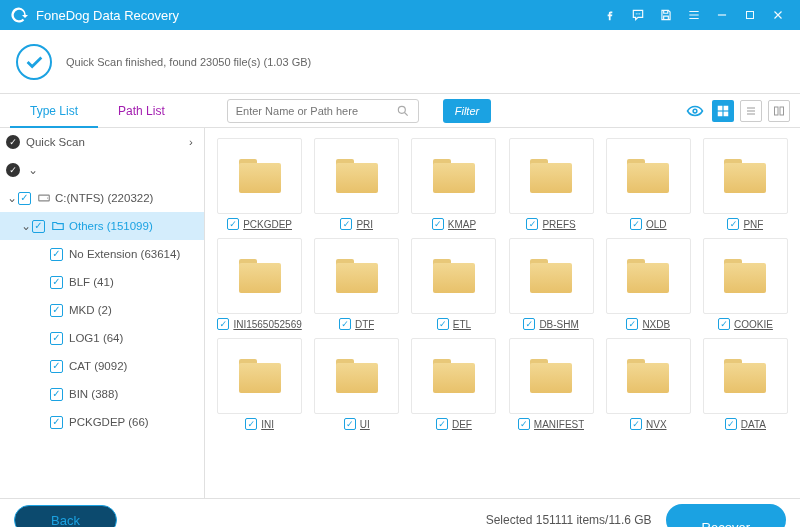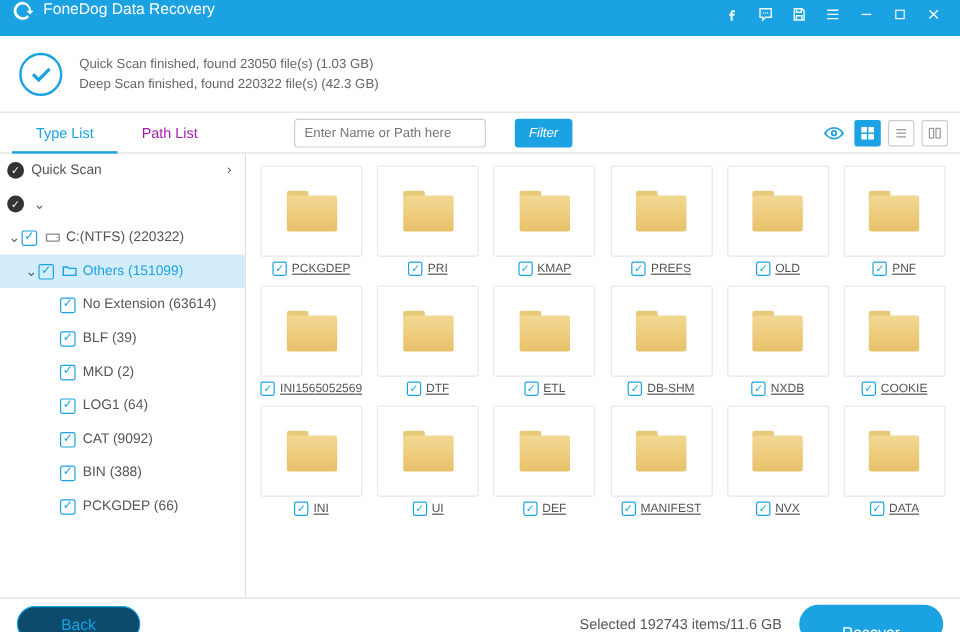--- a/index.html
+++ b/index.html
@@ -1,28 +1,28 @@
 <!DOCTYPE html>
 <html><head>
 <meta charset="utf-8">
 <style>
 * { margin:0; padding:0; box-sizing:border-box; font-family:"Segoe UI",Arial,sans-serif; }
 body { width:800px; height:527px; background:#fff; overflow:hidden; font-size:12px; color:#555; }
-.titlebar { height:30px; background:#1ba2e2; color:#fff; display:flex; align-items:flex-start; padding:0 10px; }
+.titlebar { height:30px; background:#1ba2e2; color:#fff; display:flex; align-items:center; padding:0 10px; }
 .titlebar .logo { width:18px; height:18px; margin-right:8px; display:flex; align-items:center; justify-content:center; }
 .titlebar .title { flex:1; font-size:13px; }
 .titlebar .tbtn { width:24px; height:24px; display:flex; align-items:center; justify-content:center; cursor:pointer; margin-left:4px; opacity:0.95; }
 .scanbar { height:64px; display:flex; align-items:center; padding:0 16px; border-bottom:1px solid #e0e0e0; }
 .scan-circle { width:36px; height:36px; border:2px solid #1ba2e2; border-radius:50%; display:flex; align-items:center; justify-content:center; margin-right:14px; }
 .scan-lines div { font-size:11px; color:#666; line-height:16px; }
 .tabbar { height:34px; display:flex; align-items:center; border-bottom:1px solid #e0e0e0; padding:0 10px;gap:12px; }
 .tabs { display:flex; gap:0; }
 .tab { padding:0 20px; height:34px; line-height:34px; color:#a21caf; cursor:pointer; border-bottom:2px solid transparent; font-size:12px; }
 .tab.active { color:#1ba2e2; border-bottom:2px solid #1ba2e2; }
-.searchwrap { margin-left:48px; display:flex; align-items:center; border:1px solid #d0d0d0; border-radius:3px; height:24px; padding:0 8px; width:160px;justify-content:space-between; }
+.searchwrap { margin-left:30px; display:flex; align-items:center; border:1px solid #d0d0d0; border-radius:3px; height:24px; padding:0 8px; width:192px;justify-content:space-between; }
 .searchwrap input { border:none; outline:none; flex:1; font-size:11px; color:#555; background:transparent; }
 .filterbtn { margin-left:12px; background:#1ba2e2; color:#fff; border:none; height:24px; padding:0 12px; border-radius:3px; font-size:11px; cursor:pointer;font-style:italic; }
 .viewicons { margin-left:auto; display:flex; align-items:center; gap:6px; }
 .viewicon { width:22px; height:22px; display:flex; align-items:center; justify-content:center; cursor:pointer; border-radius:2px; }
 .viewicon.active { background:#1ba2e2; color:#fff; }
 .content { display:flex; height:370px; }
 .sidebar { width:205px; border-right:1px solid #e0e0e0; overflow-y:auto; }
 .srow { display:flex; align-items:center; height:28px; padding:0 6px; cursor:pointer; font-size:11.5px; color:#555; }
 .srow.hl { background:#d4edfc; color:#1ba2e2; }
 .srow .arrow { width:12px; text-align:center; color:#555; }
@@ -97,21 +97,20 @@
 </div>
 
 <div class="scanbar">
   <div class="scan-circle">
     <svg width="22" height="22" viewBox="0 0 24 24">
         <path fill="none" stroke="#1ba2e2" stroke-width="3" d="M5 12l5 5L20 7"></path>
       </svg>
   </div>
   <div class="scan-lines">
     <div>Quick Scan finished, found 23050 file(s) (1.03 GB)</div>
-    <div>Deep Scan finished, found 220322 file(s) (42.3 GB)</div>
   </div>
 </div>
 
 <div class="tabbar">
   <div class="tabs">
     <div class="tab active">Type List</div>
     <div class="tab">Path List</div>
   </div>
   <div class="searchwrap">
     <input placeholder="Enter Name or Path here" style="">
@@ -178,21 +177,21 @@
         </svg>
       <span class="lbl">Others (151099)</span>
     </div>
     <div id="sidebar-items">
         <div class="srow" style="padding-left: 50px;">
           <span class="chk">✓</span>
           <span class="lbl">No Extension (63614)</span>
         </div>
         <div class="srow" style="padding-left: 50px;">
           <span class="chk">✓</span>
-          <span class="lbl">BLF (39)</span>
+          <span class="lbl">BLF (41)</span>
         </div>
         <div class="srow" style="padding-left: 50px;">
           <span class="chk">✓</span>
           <span class="lbl">MKD (2)</span>
         </div>
         <div class="srow" style="padding-left: 50px;">
           <span class="chk">✓</span>
           <span class="lbl">LOG1 (64)</span>
         </div>
         <div class="srow" style="padding-left: 50px;">
@@ -378,15 +377,15 @@
               <span class="cap">DATA</span>
             </div>
           </div>
         </div>
       </div>
   </div>
 </div>
 
 <div class="footer">
   <button class="backbtn">Back</button>
-  <span class="status">Selected 192743 items/11.6 GB</span>
+  <span class="status">Selected 151111 items/11.6 GB</span>
   <button class="recoverbtn">Recover</button>
 </div>
 
 </body></html>

